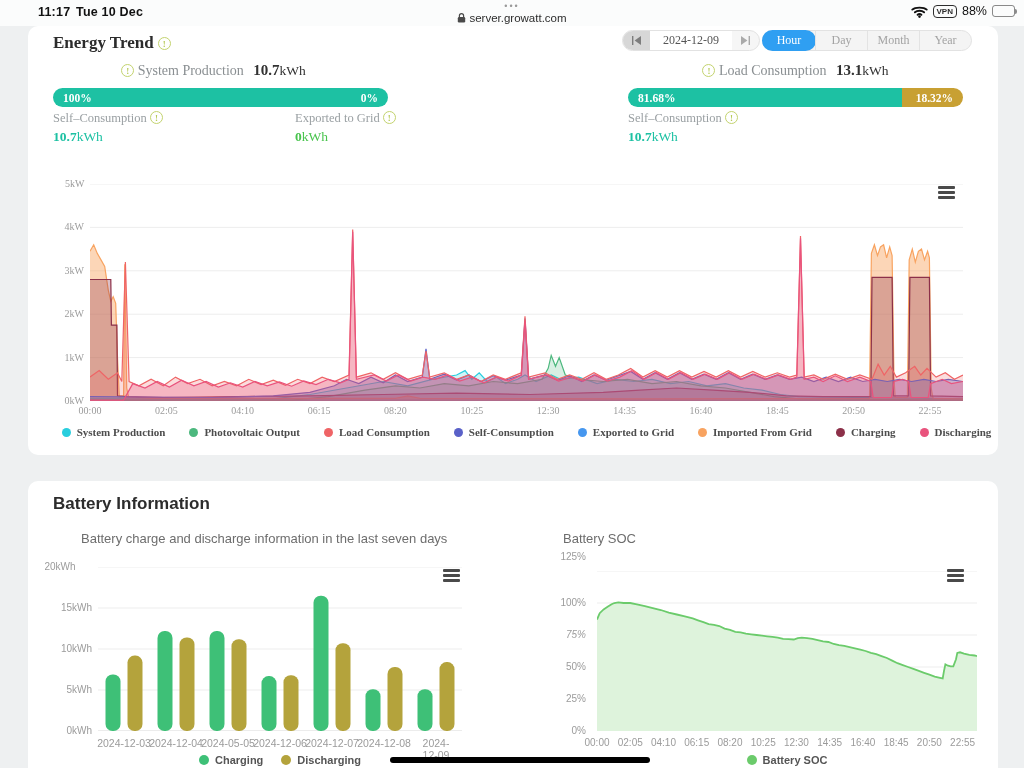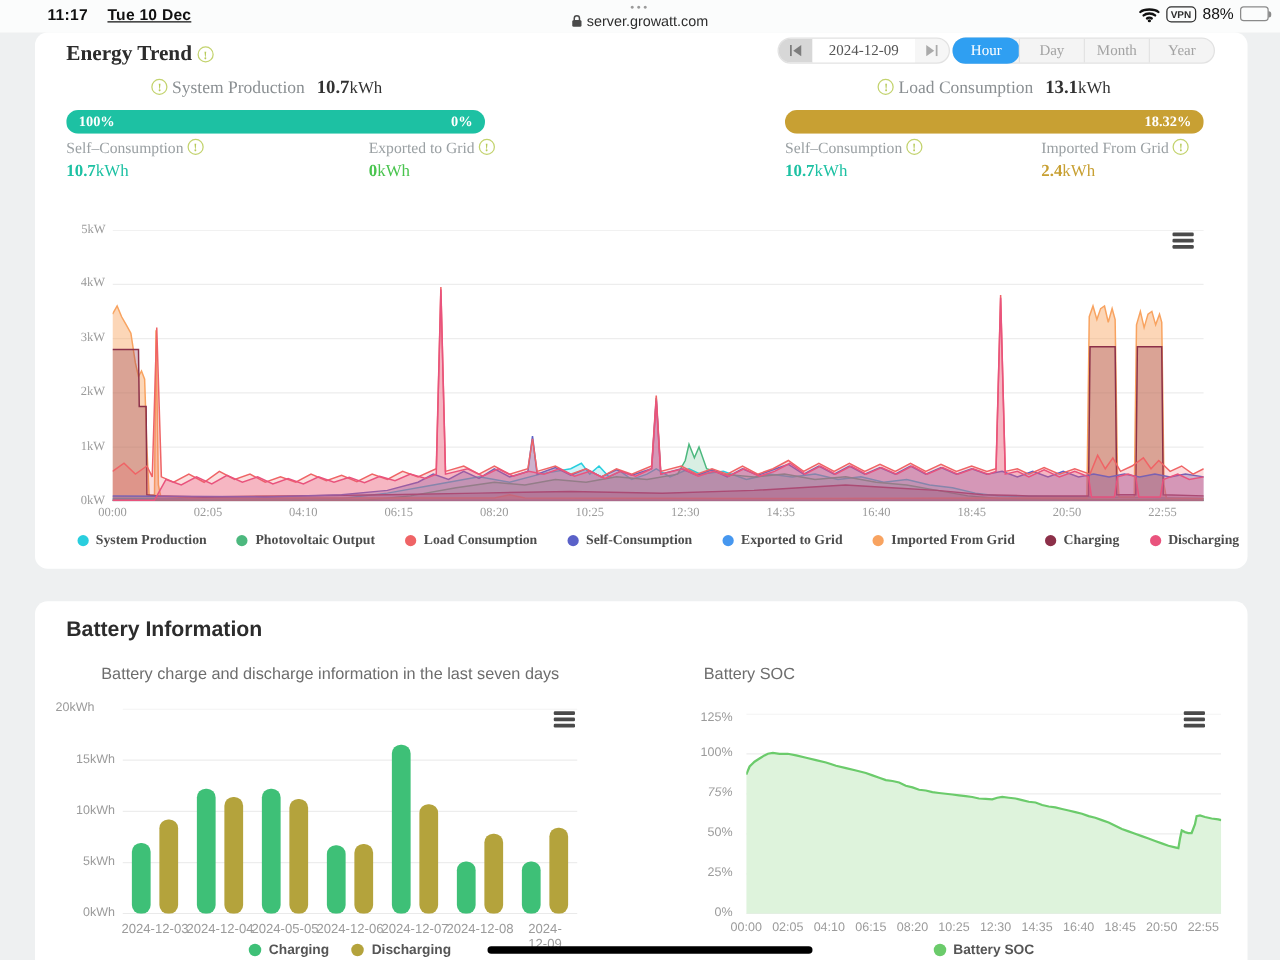--- a/index.html
+++ b/index.html
@@ -2,21 +2,21 @@
 <html><head>
 <meta charset="utf-8">
 <style>
   * { margin:0; padding:0; box-sizing:border-box; }
   html,body { width:1024px; height:768px; overflow:hidden; background:#eef0f1;
               font-family:"Liberation Sans", sans-serif; }
 
   
   #statusbar { position:absolute; top:0; left:0; width:1024px; height:26px; background:#fbfcfc; }
   #sb-left { position:absolute; left:38px; top:5px; font-size:12.5px; font-weight:bold; color:#111; letter-spacing:.2px;}
-  #sb-left .sb-date { margin-left:12px;text-decoration:underline; }
+  #sb-left .sb-date { margin-left:2px; }
   #tab-dots { position:absolute; left:0; right:0; top:1px; text-align:center; color:#9a9a9a; font-size:9px; letter-spacing:2px;}
   #urlbar { position:absolute; left:0; right:0; top:12px; text-align:center; font-size:11.5px; color:#2d2d2d; }
   #urlbar svg { vertical-align:-1px; margin-right:3px;}
   #sb-right { position:absolute; right:9px; top:4px; display:flex; align-items:center; gap:5px; color:#111; }
   #vpn-badge { border:1.2px solid #2d2d2d; border-radius:4px; font-size:8px; font-weight:bold; padding:1px 3px; color:#2d2d2d;}
   #sb-batt-pct { font-size:12.5px; font-weight:500;}
   .bat { width:23px; height:11.5px; border:1.1px solid rgba(0,0,0,.45); border-radius:3px; padding:1.3px; position:relative;}
   .bat-fill { height:100%; width:86%; background:#141414; border-radius:1.5px;}
   .bat-nub { position:absolute; right:-3.4px; top:3px; width:2.2px; height:5px; background:rgba(0,0,0,.45); border-radius:0 2px 2px 0;}
 
@@ -155,44 +155,42 @@
     <b>13.1</b><span class="unit">kWh</span>
   </div>
 
   <div id="pbar-prod" class="pbar">
     <div class="seg-a" style="flex:1 1 100%;">
       <span>100%</span>
       <span>0%</span>
     </div>
   </div>
   <div id="pbar-cons" class="pbar">
+    <div class="seg-a" style="flex:0 0 81.68%;">
+      <span>81.68%</span>
+    </div>
     <div class="seg-b" style="flex:1;">
       <span>18.32%</span>
     </div>
   </div>
 
   <div class="split-label" style="left:25px;">
     <span>Self–Consumption</span>
     <span class="inf">!</span>
     <span class="val c-teal"><span>10.7</span><span class="u">kWh</span></span>
   </div>
   <div class="split-label" style="left:267px;">
     <span>Exported to Grid</span>
     <span class="inf">!</span>
     <span class="val c-green"><span>0</span><span class="u">kWh</span></span>
   </div>
   <div class="split-label" style="left:600px;">
     <span>Self–Consumption</span>
     <span class="inf">!</span>
     <span class="val c-teal"><span>10.7</span><span class="u">kWh</span></span>
-  </div>
-  <div class="split-label" style="left:805px;">
-    <span>Imported From Grid</span>
-    <span class="inf">!</span>
-    <span class="val c-gold"><span>2.4</span><span class="u">kWh</span></span>
   </div>
 
   <div id="energy-ylabels">
       <span class="ylab" style="top: 369px; left: 0px; width: 56px;">0kW</span>
       <span class="ylab" style="top: 325.6px; left: 0px; width: 56px;">1kW</span>
       <span class="ylab" style="top: 282.2px; left: 0px; width: 56px;">2kW</span>
       <span class="ylab" style="top: 238.8px; left: 0px; width: 56px;">3kW</span>
       <span class="ylab" style="top: 195.4px; left: 0px; width: 56px;">4kW</span>
       <span class="ylab" style="top: 152px; left: 0px; width: 56px; padding-left: 37px;">5kW</span>
     </div>
@@ -332,21 +330,21 @@
         <span>Discharging</span>
       </span>
     </div>
 
   <div id="soc-ylabels">
       <span class="ylab" style="top: 244px; left: 0px; width: 558px;">0%</span>
       <span class="ylab" style="top: 212px; left: 0px; width: 558px;">25%</span>
       <span class="ylab" style="top: 180px; left: 0px; width: 558px;">50%</span>
       <span class="ylab" style="top: 148px; left: 0px; width: 558px; font-style: italic;">75%</span>
       <span class="ylab" style="top: 116px; left: 0px; width: 558px;">100%</span>
-      <span class="ylab" style="top: 88px; left: 0px; width: 558px;">125%</span>
+      <span class="ylab" style="top: 70px; left: 0px; width: 558px;">125%</span>
     </div>
   <div id="soc-plot" class="plot" style="left:569px; top:90px; width:380px; height:160px;"><svg width="380" height="160" viewBox="0 0 380 160">
         <line x1="0" y1="160" x2="380" y2="160" stroke="#d9d9d9" stroke-width="1"></line>
         <line x1="0" y1="128" x2="380" y2="128" stroke="#ededed" stroke-width="1"></line>
         <line x1="0" y1="96" x2="380" y2="96" stroke="#ededed" stroke-width="1"></line>
         <line x1="0" y1="64" x2="380" y2="64" stroke="#ededed" stroke-width="1"></line>
         <line x1="0" y1="32" x2="380" y2="32" stroke="#ededed" stroke-width="1"></line>
         <line x1="0" y1="0" x2="380" y2="0" stroke="#ededed" stroke-width="1"></line>
         <path d="M0.0 48.6L2.7 42.2L6.6 38.4L10.6 35.8L14.6 33.3L17.3 32.0L21.3 31.4L26.6 32.0L33.2 32.0L39.9 33.3L47.9 35.2L55.8 37.1L63.8 39.0L71.8 41.6L79.8 43.5L87.8 45.4L95.7 47.4L101.0 49.3L106.4 51.2L111.7 53.1L117.0 53.8L122.3 55.0L127.6 57.6L133.0 58.9L138.3 60.8L143.6 61.4L148.9 62.7L154.2 63.4L159.6 64.0L164.9 64.6L170.2 65.3L175.5 65.9L180.8 66.6L186.1 67.8L191.5 68.1L196.8 68.5L200.8 67.2L204.8 66.6L210.1 67.2L215.4 67.8L220.7 69.1L226.0 70.4L231.4 71.0L236.7 73.0L242.0 74.2L247.3 74.9L252.6 76.2L257.9 77.4L263.3 78.7L268.6 80.0L273.9 81.9L279.2 83.2L284.5 85.1L289.9 87.0L295.2 89.6L300.5 92.2L305.8 94.1L311.1 96.0L316.4 97.9L321.8 99.8L327.1 101.8L332.4 103.7L337.7 105.6L343.0 106.9L345.7 107.5L347.0 99.8L348.4 93.4L351.0 94.7L353.7 95.4L356.3 95.4L359.0 88.3L360.3 81.9L363.0 81.3L367.0 82.6L372.3 83.8L377.6 84.5L380.0 85.1L380.0 160L0.0 160Z" fill="#def3dc" fill-opacity="1" stroke="none"></path>
         <path d="M0.0 48.6L2.7 42.2L6.6 38.4L10.6 35.8L14.6 33.3L17.3 32.0L21.3 31.4L26.6 32.0L33.2 32.0L39.9 33.3L47.9 35.2L55.8 37.1L63.8 39.0L71.8 41.6L79.8 43.5L87.8 45.4L95.7 47.4L101.0 49.3L106.4 51.2L111.7 53.1L117.0 53.8L122.3 55.0L127.6 57.6L133.0 58.9L138.3 60.8L143.6 61.4L148.9 62.7L154.2 63.4L159.6 64.0L164.9 64.6L170.2 65.3L175.5 65.9L180.8 66.6L186.1 67.8L191.5 68.1L196.8 68.5L200.8 67.2L204.8 66.6L210.1 67.2L215.4 67.8L220.7 69.1L226.0 70.4L231.4 71.0L236.7 73.0L242.0 74.2L247.3 74.9L252.6 76.2L257.9 77.4L263.3 78.7L268.6 80.0L273.9 81.9L279.2 83.2L284.5 85.1L289.9 87.0L295.2 89.6L300.5 92.2L305.8 94.1L311.1 96.0L316.4 97.9L321.8 99.8L327.1 101.8L332.4 103.7L337.7 105.6L343.0 106.9L345.7 107.5L347.0 99.8L348.4 93.4L351.0 94.7L353.7 95.4L356.3 95.4L359.0 88.3L360.3 81.9L363.0 81.3L367.0 82.6L372.3 83.8L377.6 84.5L380.0 85.1" fill="none" stroke="#6bcb6b" stroke-width="1.8"></path>

